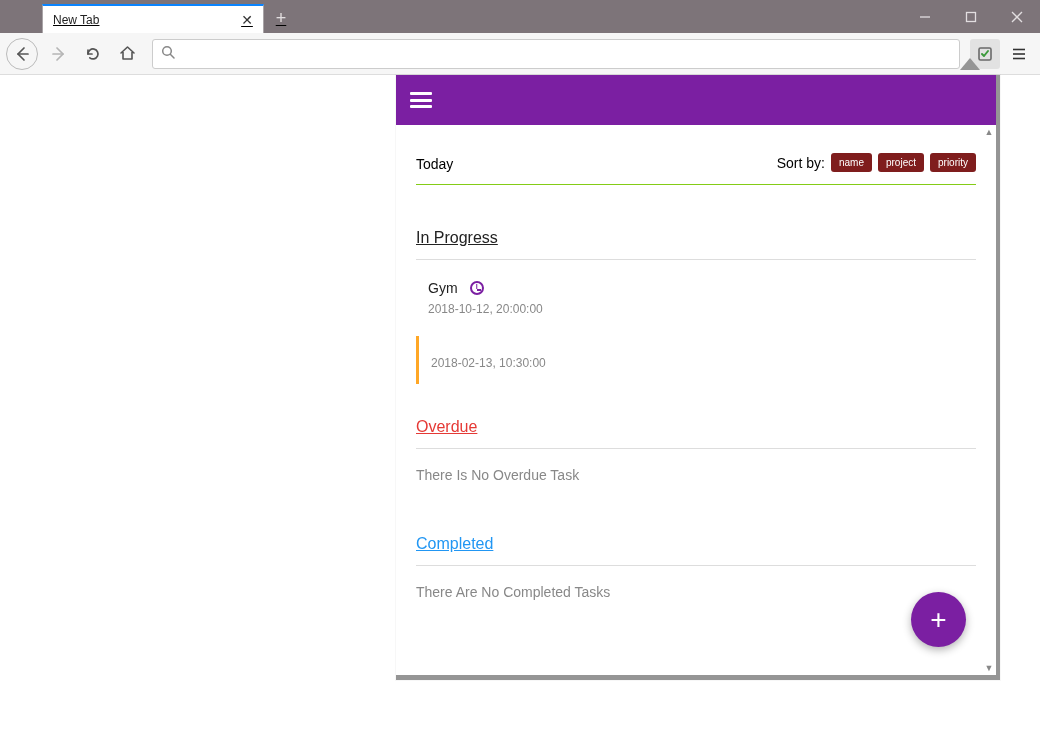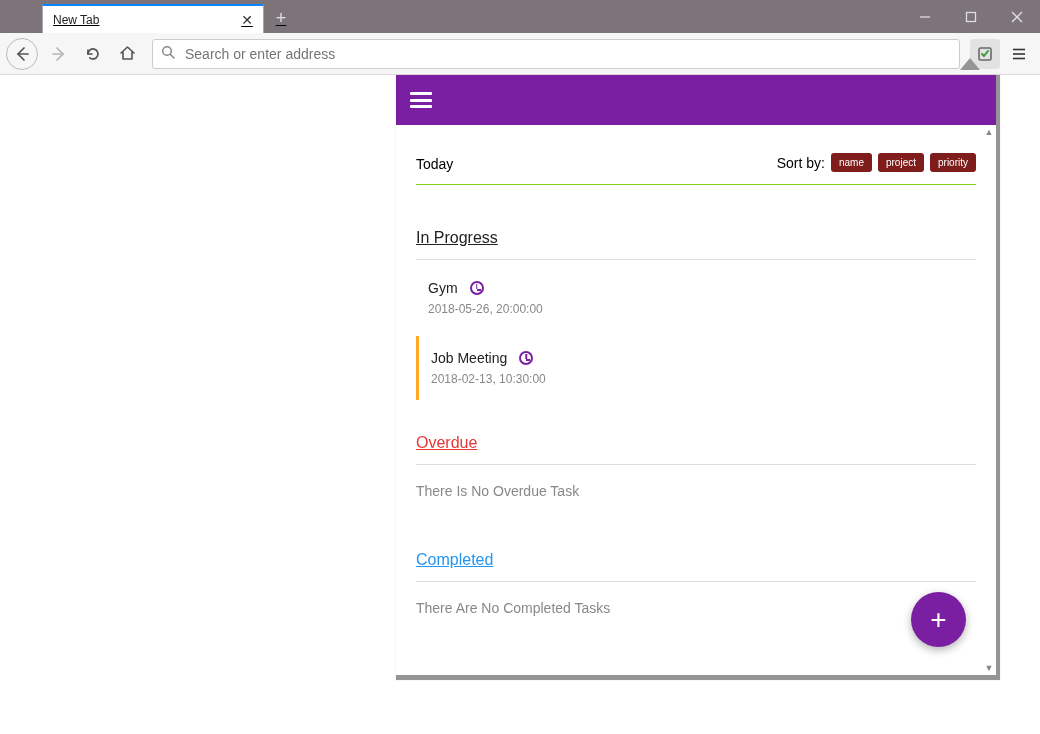--- a/index.html
+++ b/index.html
@@ -320,21 +320,20 @@
         <path d="M2 8 L8.5 2 L15 8 M4 7 v7 h9 v-7" fill="none" stroke="#555" stroke-width="1.6" stroke-linejoin="round" stroke-linecap="round"></path>
       </svg>
   </div>
   <div class="urlbar">
     <span>
       <svg width="14" height="14" viewBox="0 0 14 14">
           <circle cx="6" cy="6" r="4.3" fill="none" stroke="#888" stroke-width="1.5"></circle>
           <line x1="9.3" y1="9.3" x2="13" y2="13" stroke="#888" stroke-width="1.5" stroke-linecap="round"></line>
         </svg>
     </span>
-    <input type="text" placeholder="Search or enter address" style="">
   </div>
   <div class="ext-btn">
     <svg width="18" height="18" viewBox="0 0 18 18">
       <rect x="3" y="3" width="12" height="12" rx="1.5" fill="none" stroke="#6a6a6a" stroke-width="1.6"></rect>
       <path d="M6 9 l2 2 l4 -5" fill="none" stroke="#3c9a3c" stroke-width="2" stroke-linecap="round" stroke-linejoin="round"></path>
     </svg>
   </div>
   <div class="nav-iconbtn">
     <svg width="16" height="16" viewBox="0 0 16 16">
       <line x1="2" y1="3.5" x2="14" y2="3.5" stroke="#333" stroke-width="1.6"></line>
@@ -370,28 +369,24 @@
           </div>
         </div>
 
         <div class="section-title inprog first">In Progress</div>
 
         <div class="task">
           <div class="task-name">
             <span>Gym</span>
             <span class="clock-icon"></span>
           </div>
-          <div class="task-time">2018-05-26, 20:00:00</div>
+          <div class="task-time">2018-10-12, 20:00:00</div>
         </div>
 
         <div class="task highlighted">
-          <div class="task-name">
-            <span>Job Meeting</span>
-            <span class="clock-icon"></span>
-          </div>
           <div class="task-time">2018-02-13, 10:30:00</div>
         </div>
 
         <div class="section-title overdue">Overdue</div>
         <div class="empty-msg">There Is No Overdue Task</div>
 
         <div class="section-title completed">Completed</div>
         <div class="empty-msg">There Are No Completed Tasks</div>
 
         <div class="fab">

